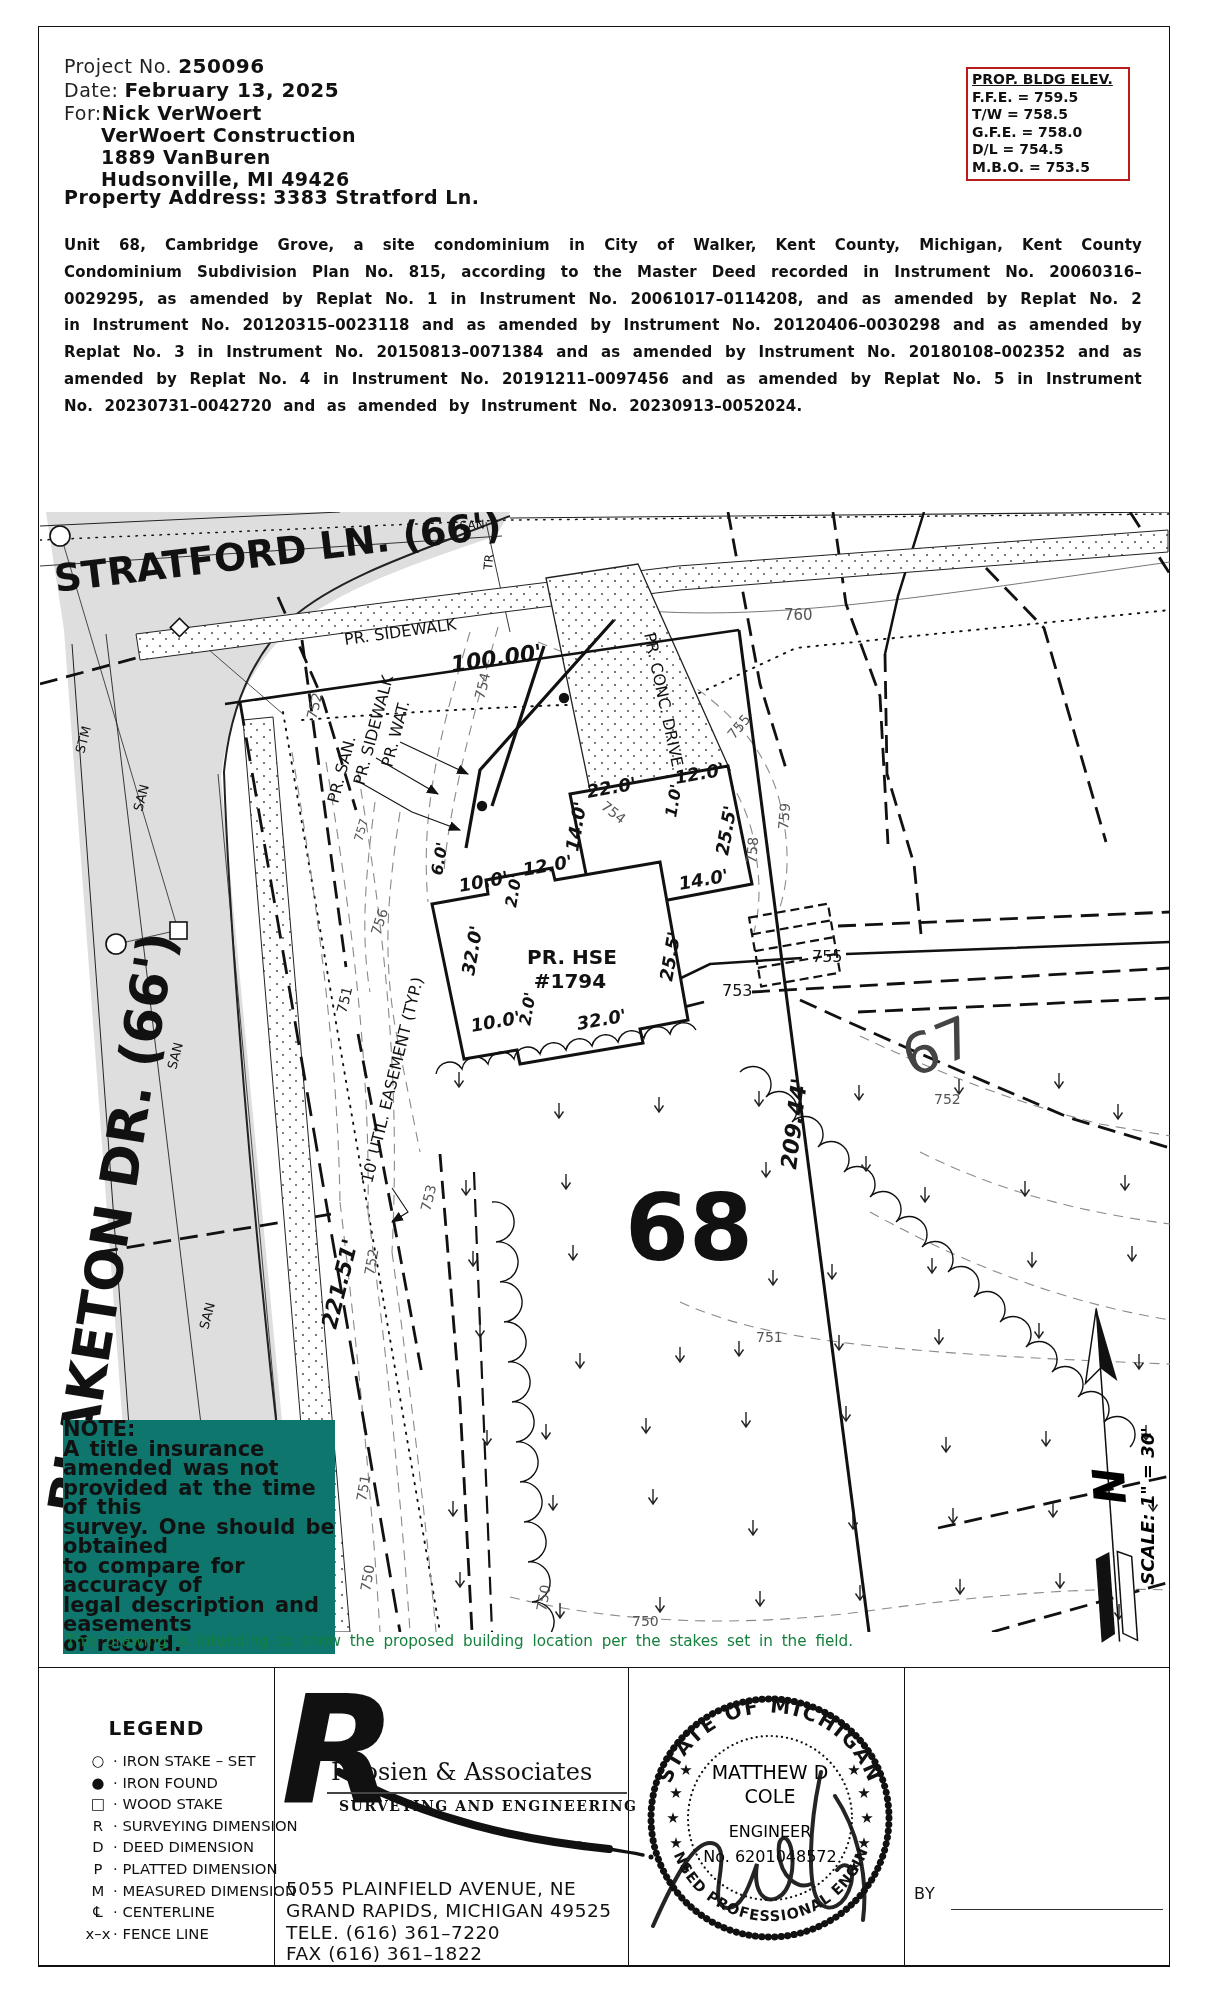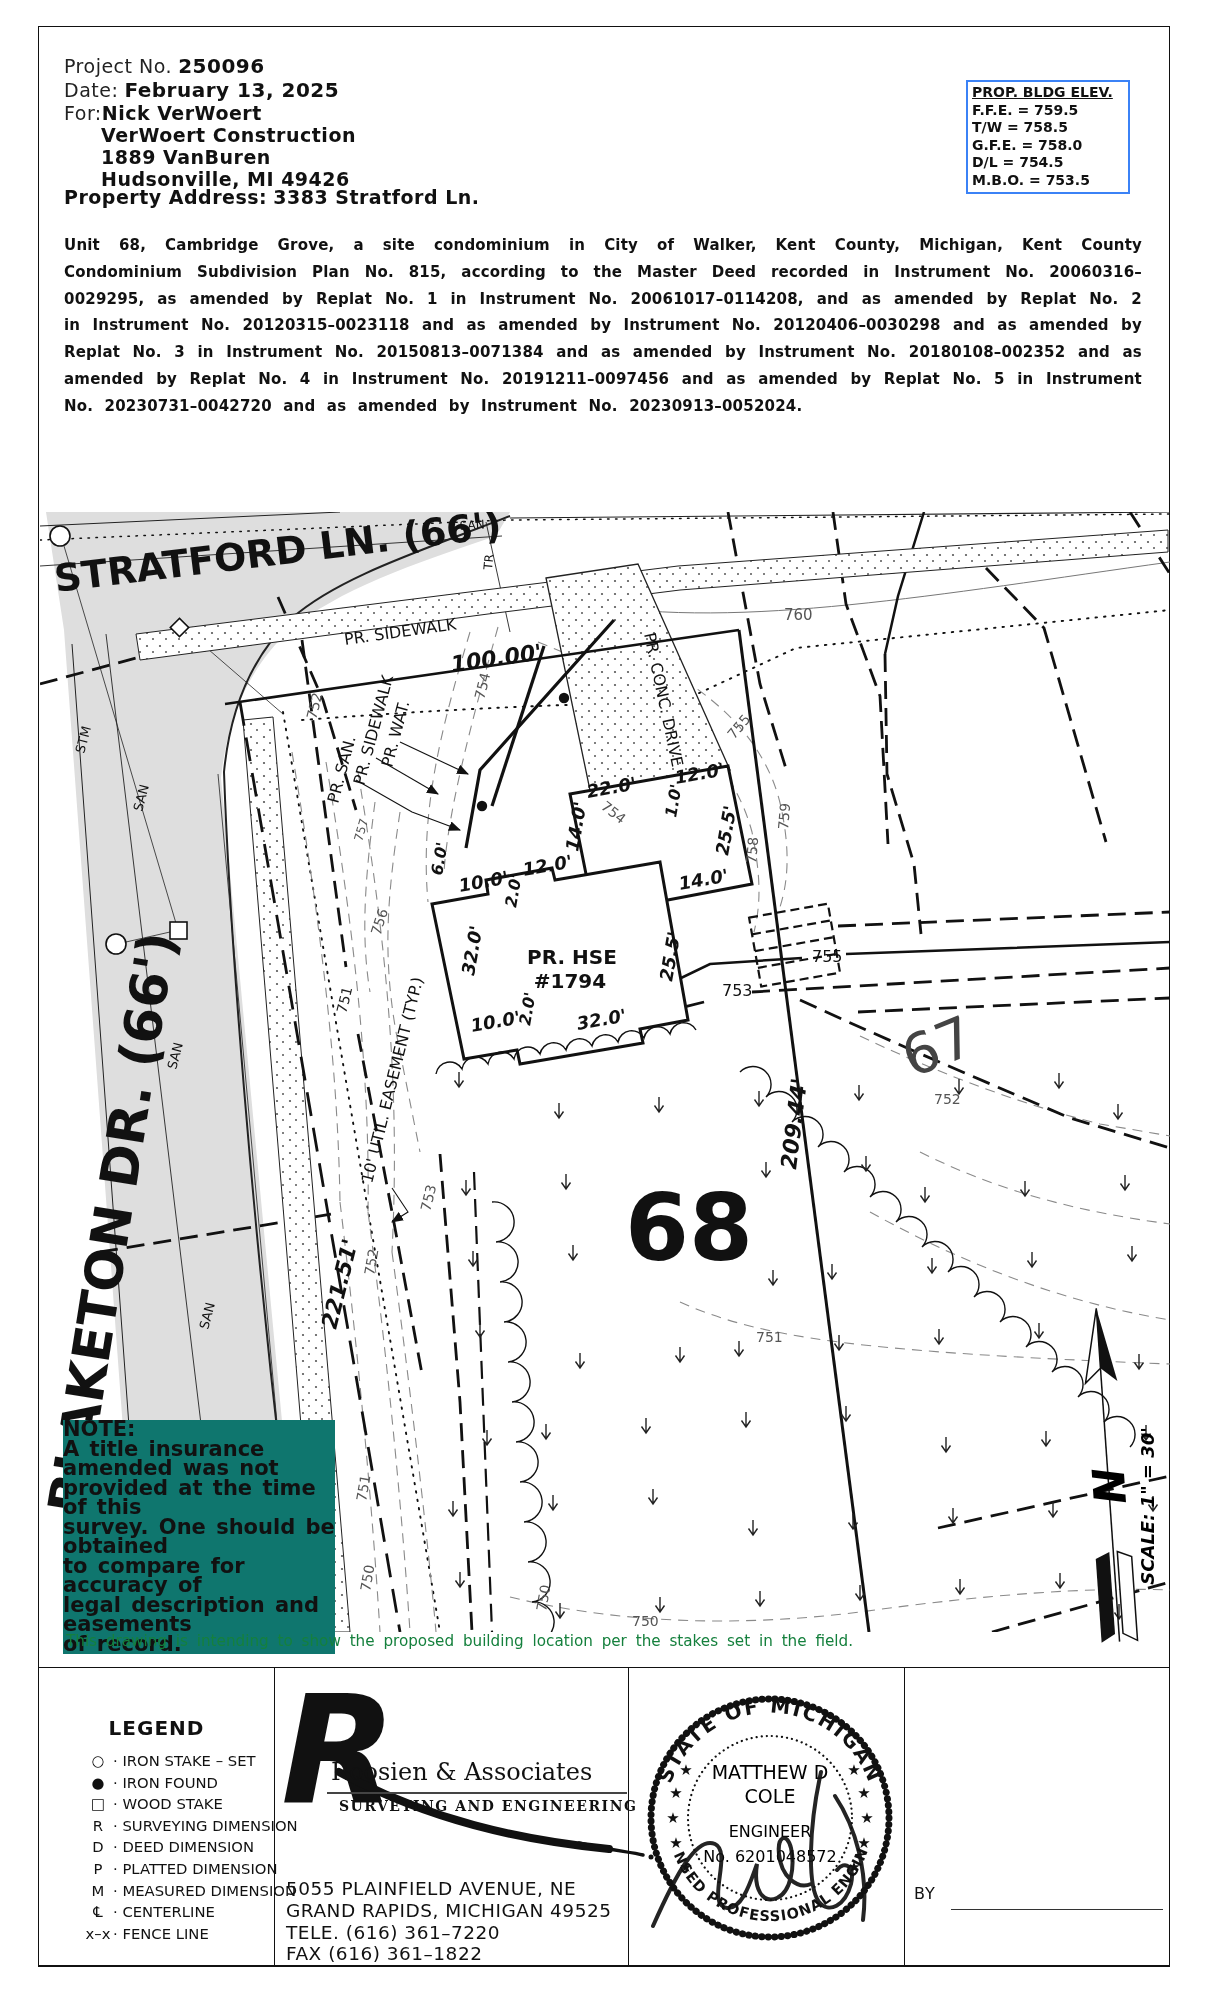--- a/index.html
+++ b/index.html
@@ -4,21 +4,21 @@
 <style>
   html,body{margin:0;padding:0;background:#fff;}
   .sheet{position:relative;width:1188px;height:2000px;background:#fff;color:#111;
          font-family:"DejaVu Sans",sans-serif;overflow:hidden;margin-top:20px;}
   .abs{position:absolute;}
   .pageborder{position:absolute;left:38px;top:6px;width:1132px;height:1941px;
               border:1.5px solid #111;box-sizing:border-box;}
   .hline{font-size:19px;white-space:nowrap;}
   .hlab{font-weight:normal;color:#222;letter-spacing:.5px;}
   .hval{font-weight:bold;letter-spacing:.5px;}
-  .elevbox{position:absolute;left:966px;top:60px;width:164px;border:2px solid #3b82f6;
+  .elevbox{position:absolute;left:966px;top:47px;width:164px;border:2px solid #b91c1c;
            box-sizing:border-box;background:#fff;font-size:14px;font-weight:bold;line-height:17.5px;padding:2px 4px 3px 4px;}
   .elevbox .ttl{text-decoration:underline;}
   .legal{position:absolute;left:64px;top:212px;width:1078px;font-size:15px;font-weight:bold;
          line-height:26.8px;text-align:justify;word-spacing:6px;letter-spacing:.2px;}
   .notebox{position:absolute;left:63px;top:1400px;width:272px;background:#0f766e;
            font-size:21px;font-weight:bold;line-height:19.5px;word-spacing:3px;}
   .caption{position:absolute;left:66px;top:1612px;width:1040px;font-size:15.2px;color:#15803d;
            word-spacing:4px;}
   .footer{position:absolute;left:38px;top:1647px;width:1132px;height:299px;
           border:1.5px solid #111;box-sizing:border-box;background:#fff;}

